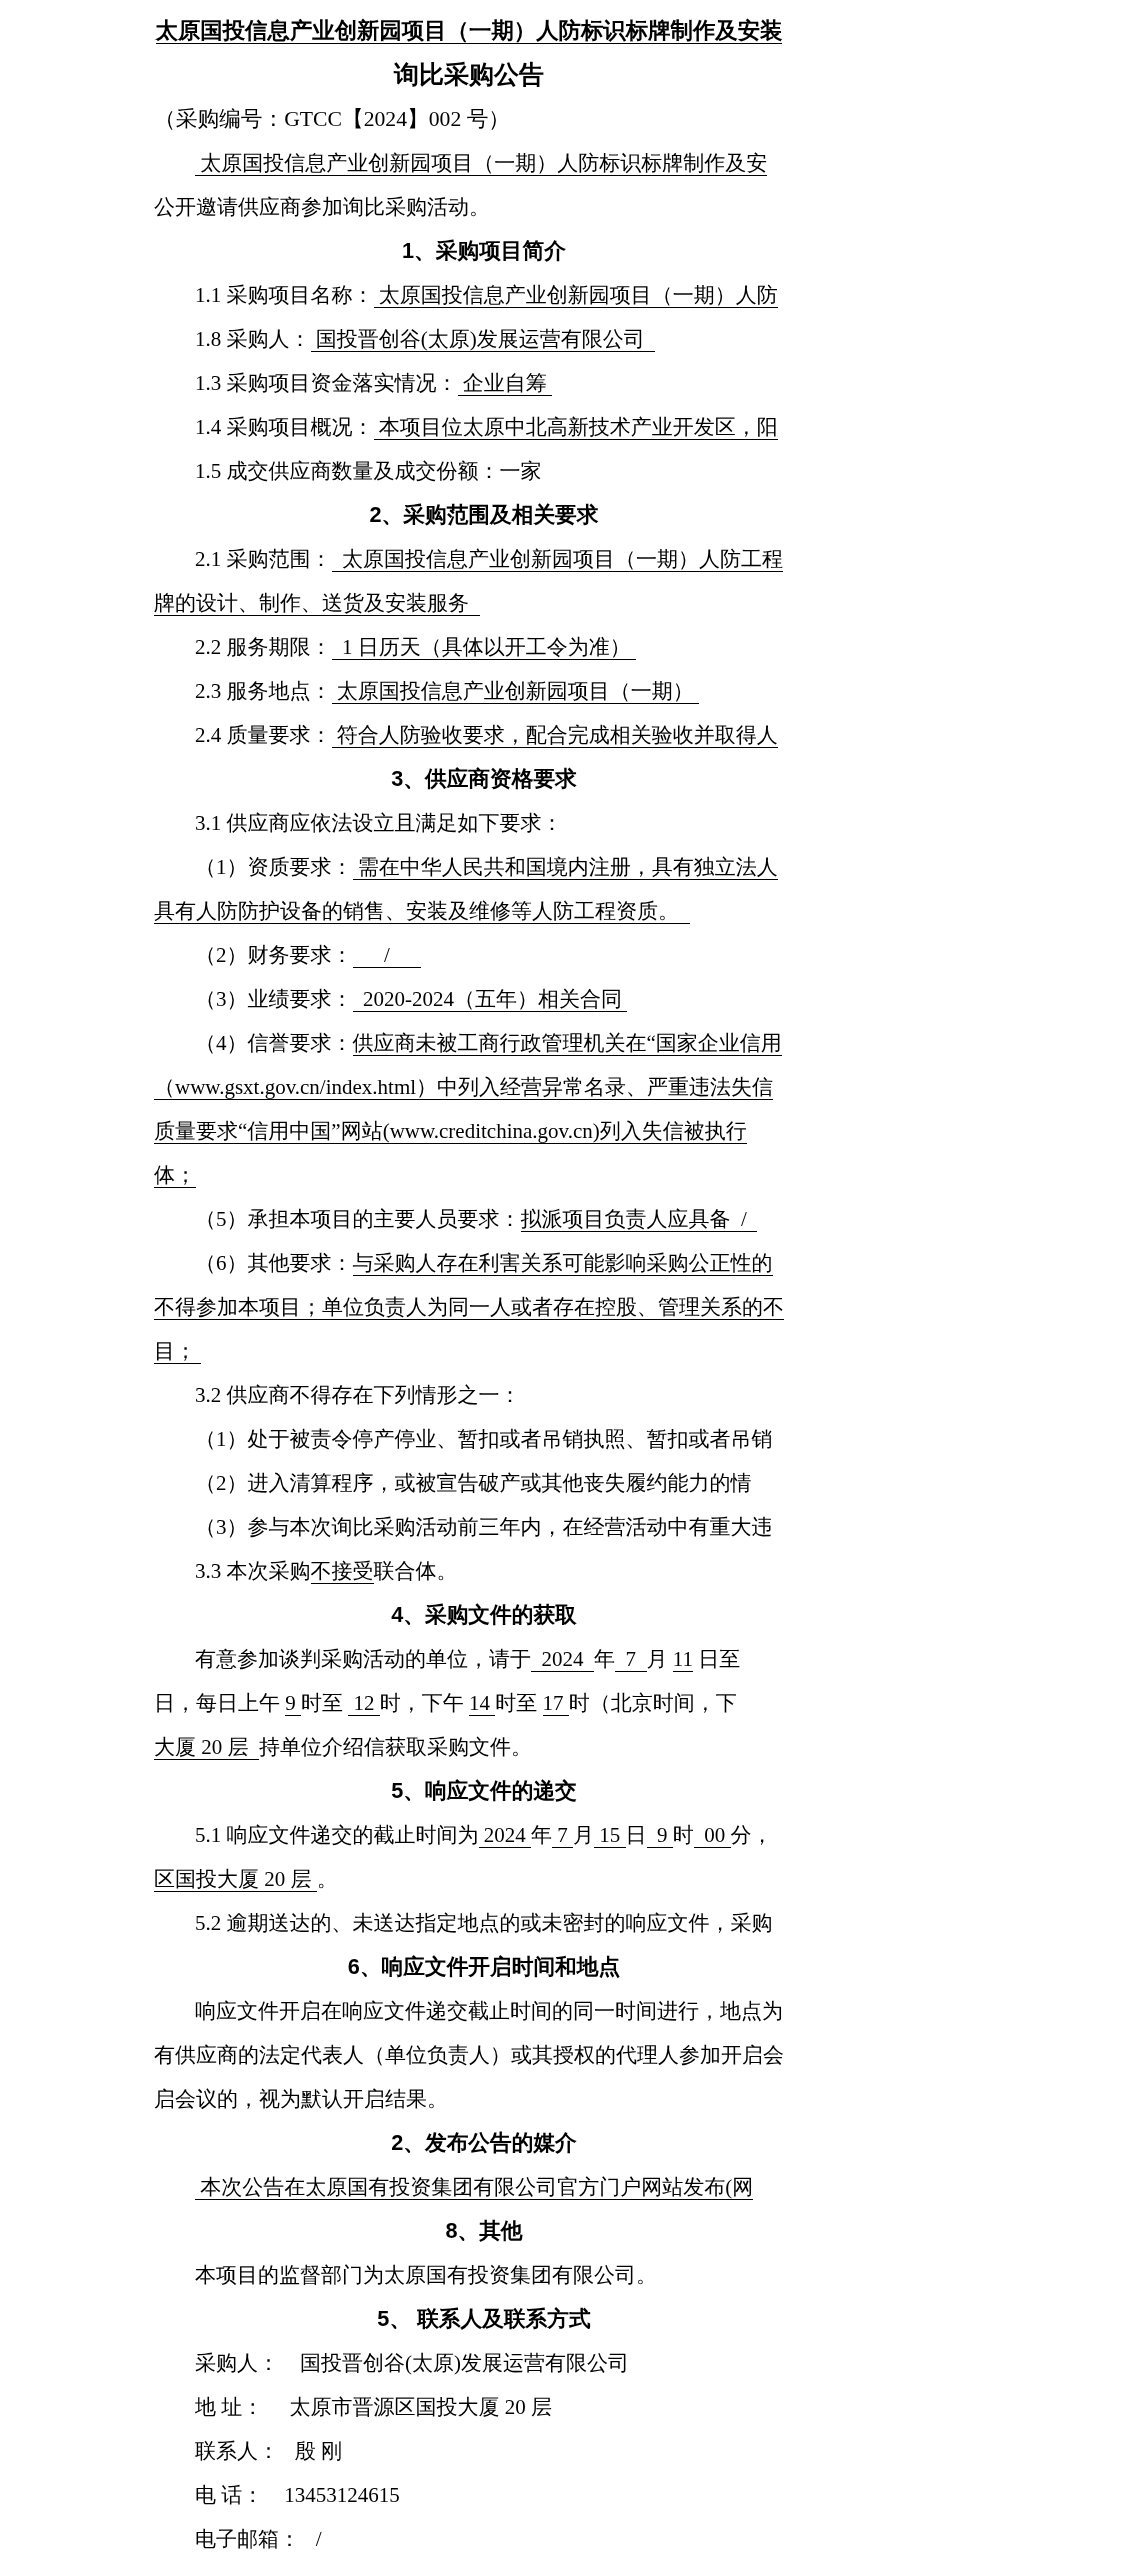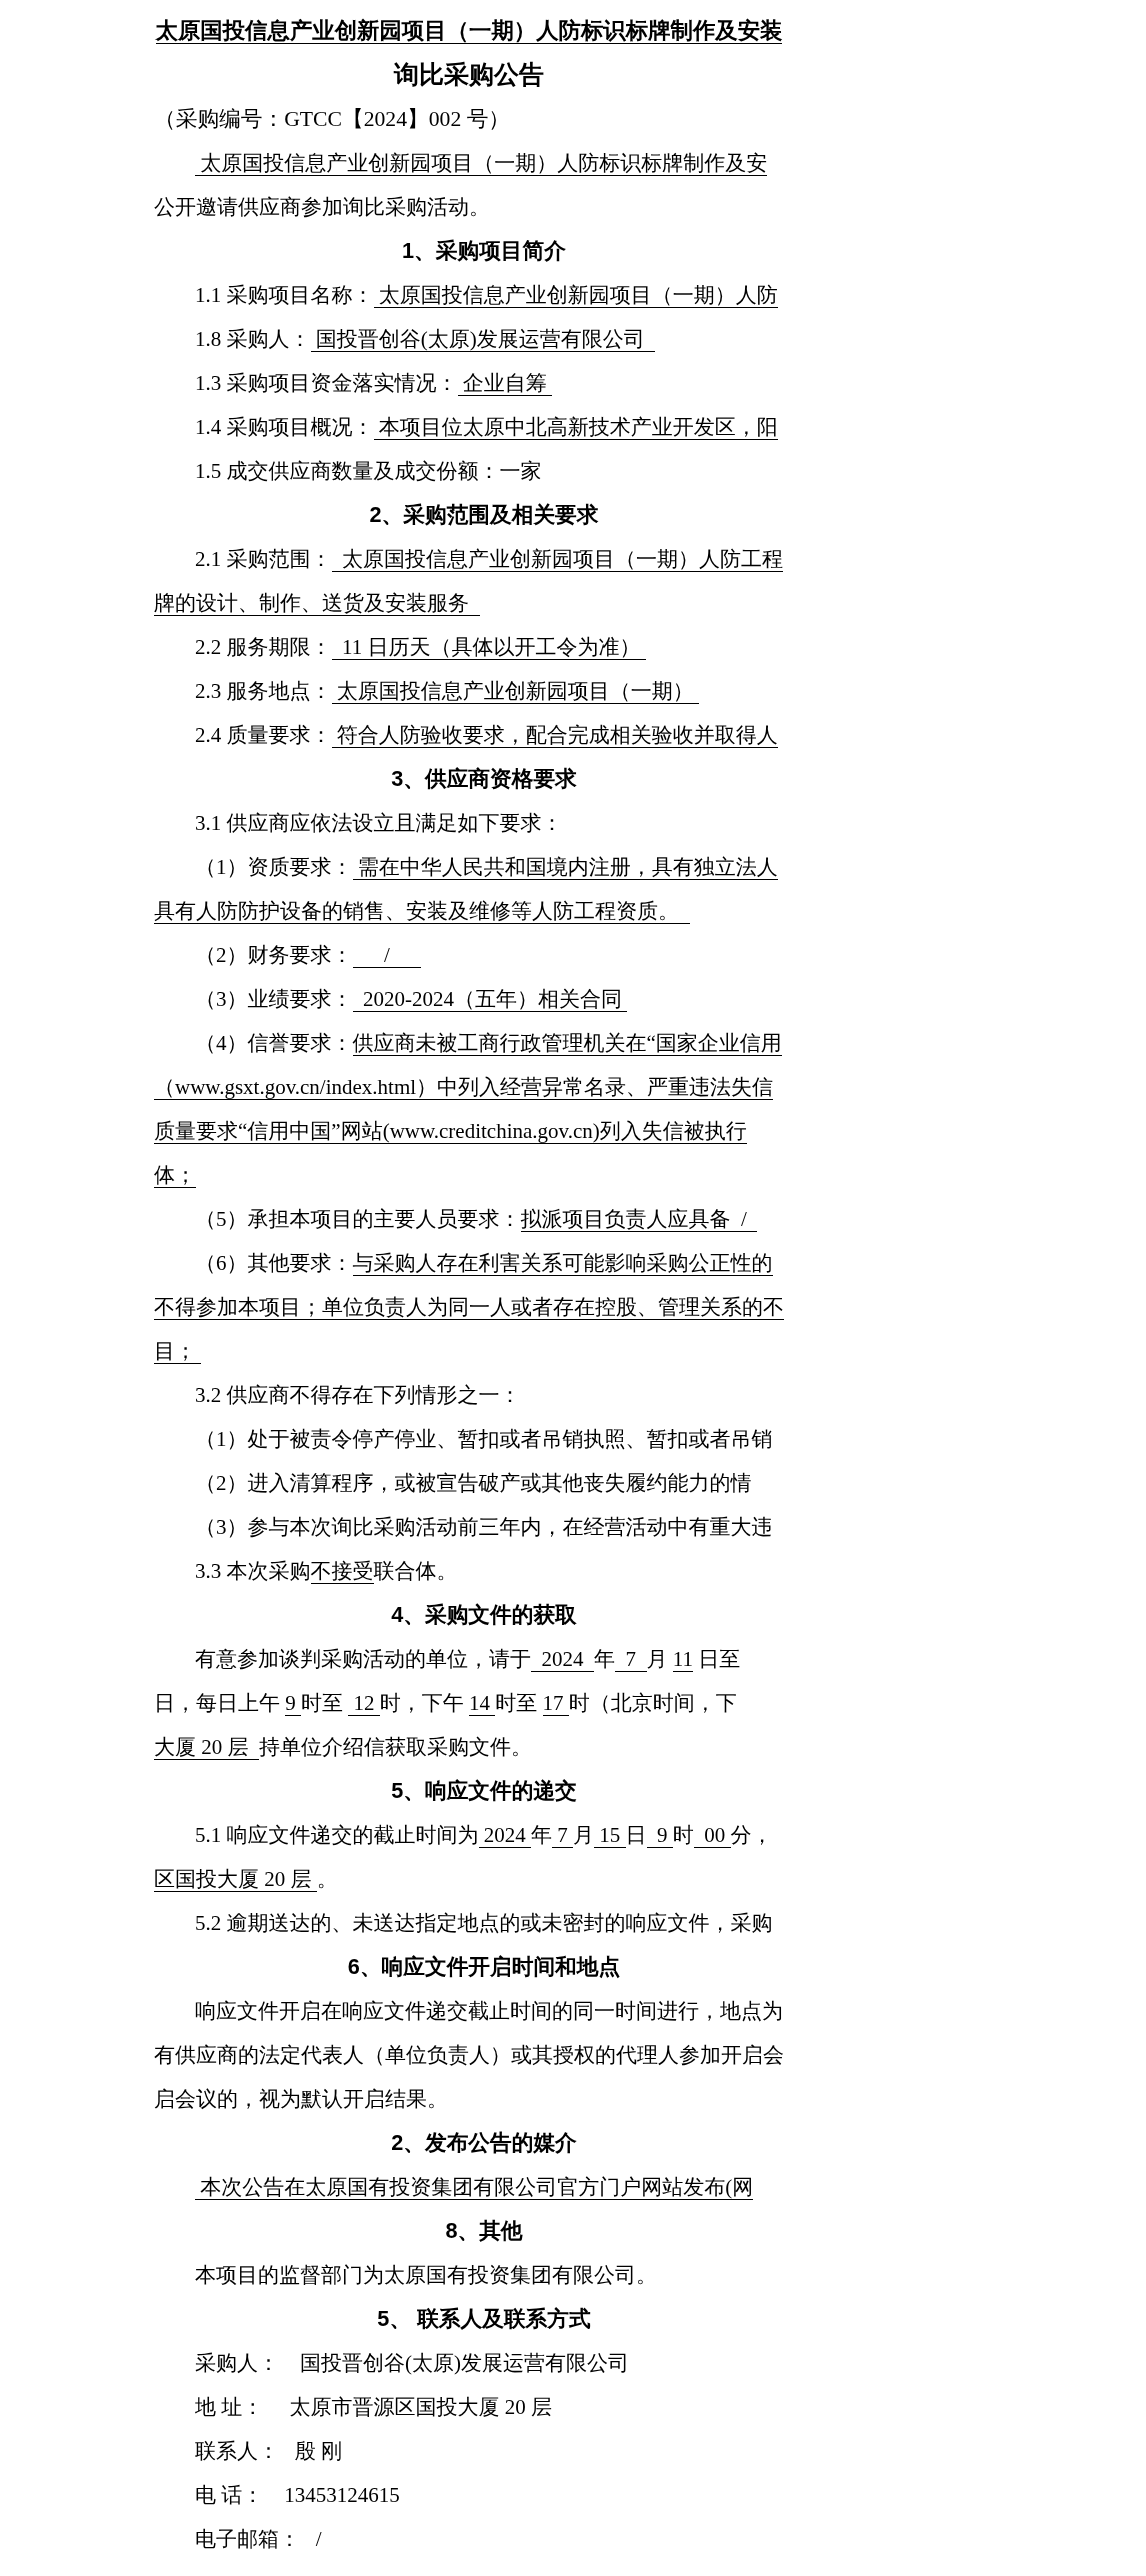--- a/index.html
+++ b/index.html
@@ -47,21 +47,21 @@
       <div class="line t-body"><span>公开邀请供应商参加询比采购活动。</span></div>
       <div class="line t-heading ind1"><span>1、采购项目简介</span></div>
       <div class="line t-body ind2"><span>1.1 采购项目名称：</span><span class="u"> 太原国投信息产业创新园项目（一期）人防标识标牌制作及安装采购</span></div>
       <div class="line t-body ind2"><span>1.8 采购人：</span><span class="u"> 国投晋创谷(太原)发展运营有限公司  </span></div>
       <div class="line t-body ind2"><span>1.3 采购项目资金落实情况：</span><span class="u"> 企业自筹 </span></div>
       <div class="line t-body ind2"><span>1.4 采购项目概况：</span><span class="u"> 本项目位太原中北高新技术产业开发区，阳兴南街以南、丰源路以西。</span></div>
       <div class="line t-body ind2"><span>1.5 成交供应商数量及成交份额：一家</span></div>
       <div class="line t-heading ind1"><span>2、采购范围及相关要求</span></div>
       <div class="line t-body ind2"><span>2.1 采购范围：</span><span class="u">  太原国投信息产业创新园项目（一期）人防工程墙体标识的粉刷、标识标</span></div>
       <div class="line t-body"><span class="u">牌的设计、制作、送货及安装服务  </span></div>
-      <div class="line t-body ind2"><span>2.2 服务期限：</span><span class="u">  11 日历天（具体以开工令为准） </span></div>
+      <div class="line t-body ind2"><span>2.2 服务期限：</span><span class="u">  1 日历天（具体以开工令为准） </span></div>
       <div class="line t-body ind2"><span>2.3 服务地点：</span><span class="u"> 太原国投信息产业创新园项目（一期） </span></div>
       <div class="line t-body ind2"><span>2.4 质量要求：</span><span class="u"> 符合人防验收要求，配合完成相关验收并取得人防验收合格书。  </span></div>
       <div class="line t-heading ind1"><span>3、供应商资格要求</span></div>
       <div class="line t-body ind2"><span>3.1 供应商应依法设立且满足如下要求：</span></div>
       <div class="line t-body ind2"><span>（1）资质要求：</span><span class="u"> 需在中华人民共和国境内注册，具有独立法人资格并承担民事责任能力。</span></div>
       <div class="line t-body"><span class="u">具有人防防护设备的销售、安装及维修等人防工程资质。  </span></div>
       <div class="line t-body ind2"><span>（2）财务要求：</span><span class="u">      /      </span></div>
       <div class="line t-body ind2"><span>（3）业绩要求：</span><span class="u">  2020-2024（五年）相关合同 </span></div>
       <div class="line t-body ind2"><span>（4）信誉要求：</span><span class="u">供应商未被工商行政管理机关在“国家企业信用信息公示系统”网站</span></div>
       <div class="line t-body"><span class="u">（www.gsxt.gov.cn/index.html）中列入经营异常名录、严重违法失信名单；供应商未被最高人</span></div>

